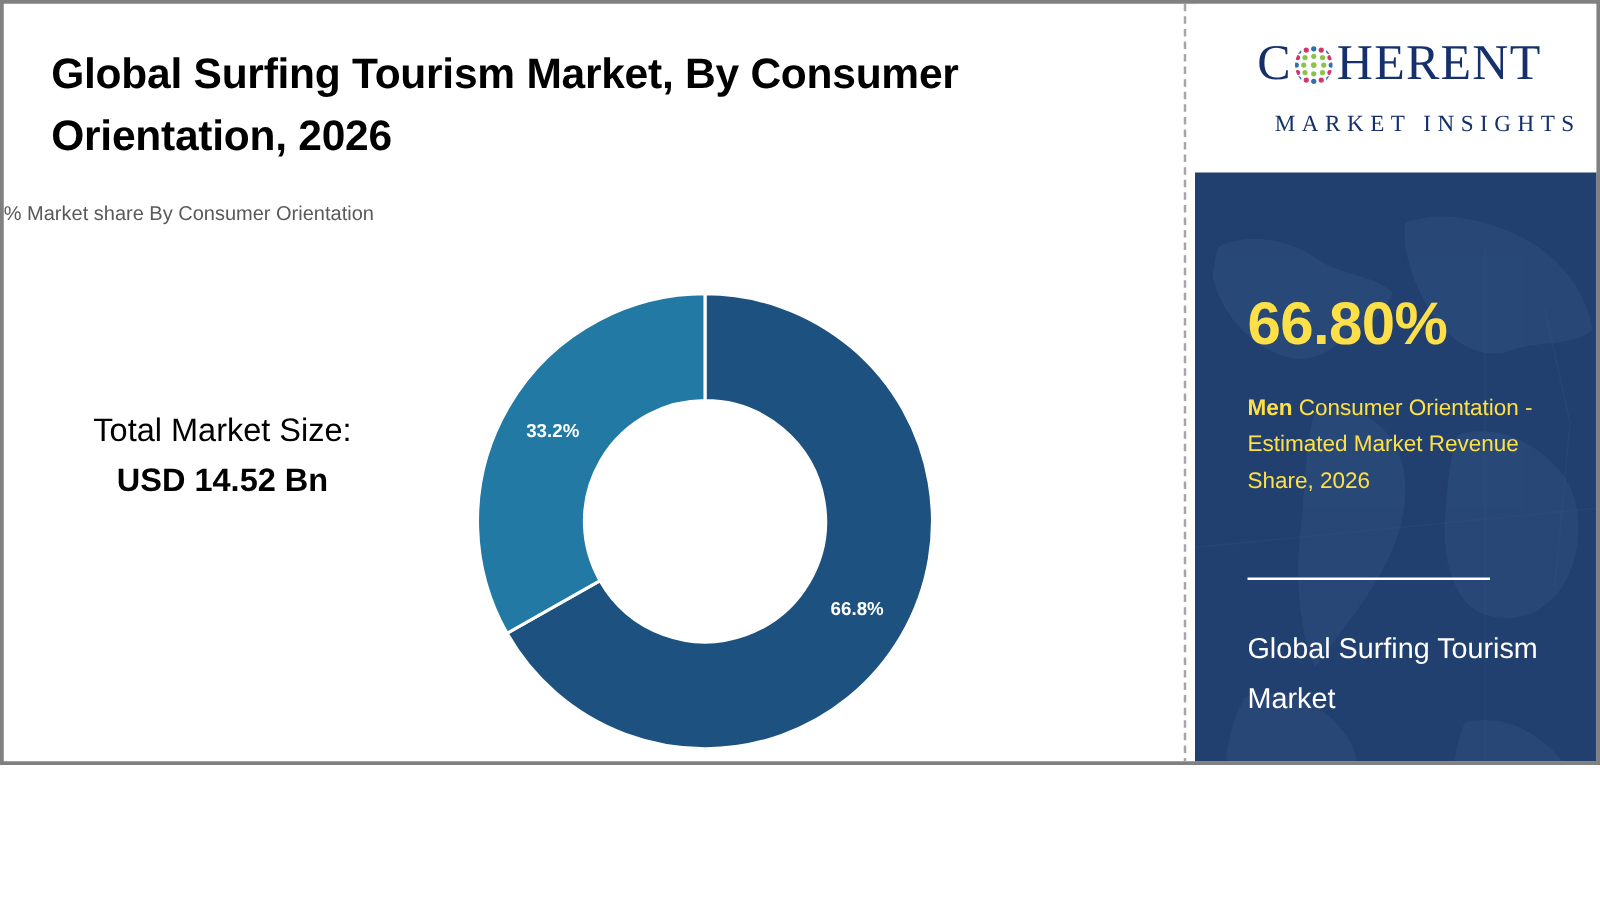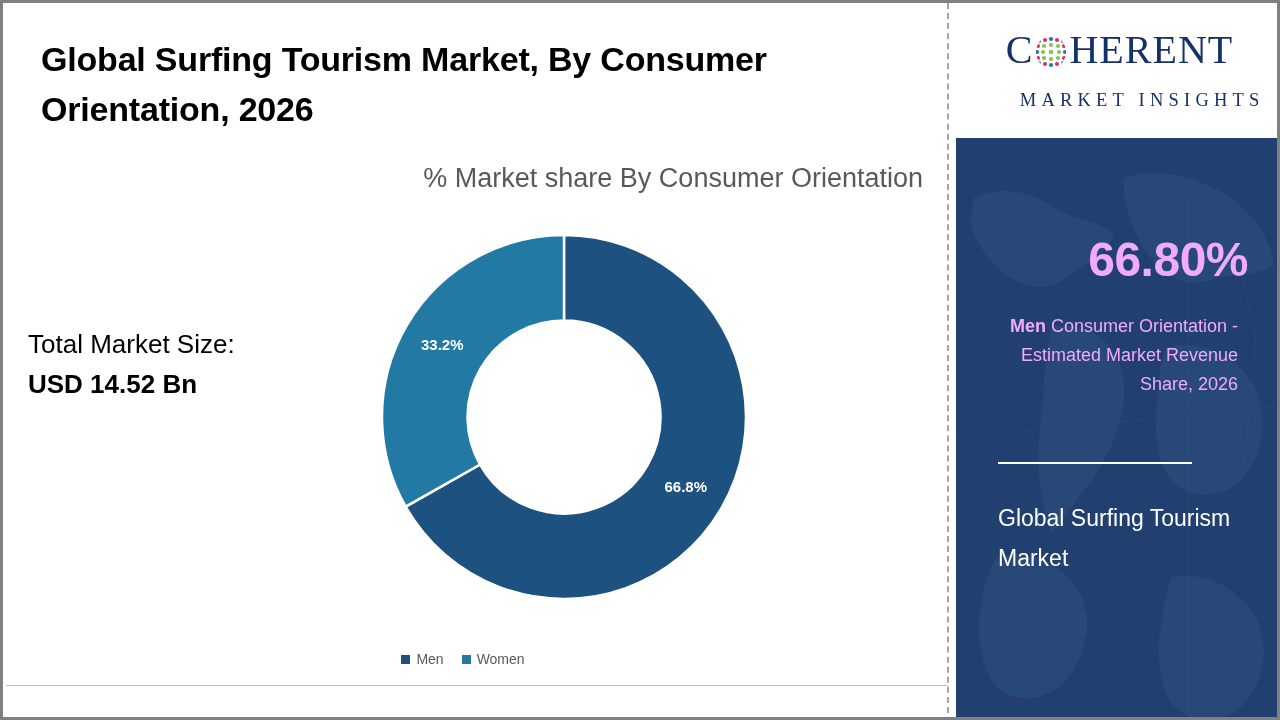--- a/index.html
+++ b/index.html
@@ -6,21 +6,21 @@
     margin: 0;
     padding: 0;
     background: #ffffff;
   }
   body {
     font-family: "Liberation Sans", sans-serif;
   }
   #infographic {
     position: relative;
     width: 1280px;
-    height: 720px;
+    height: 612px;
     background: #ffffff;
     overflow: hidden;
     box-sizing: border-box;
     border-top: 3px solid #808080;
     border-bottom: 3px solid #808080;
     border-left: 3px solid #808080;
     border-right: 3px solid #808080;
   }
 
   
@@ -40,33 +40,34 @@
     line-height: 1.48;
     color: #000000;
     letter-spacing: -0.2px;
   }
 
   .chart-subtitle {
     position: absolute;
     left: 0;
     top: 160px;
     width: 920px;
-    text-align: right;
-    font-size: 27px;
+    text-align: left;
+    font-size: 16px;
     color: #58595b;
   }
 
   .total-market {
     position: absolute;
     left: 25px;
     top: 322px;
     width: 300px;
     font-size: 26px;
     color: #000000;
     line-height: 1.52;
+    text-align: center;
   }
   .total-market .tm-value {
     font-weight: bold;
   }
 
   
   .donut-wrap {
     position: absolute;
     left: 375px;
     top: 228px;
@@ -199,22 +200,21 @@
     position: absolute;
     left: 0; top: 0;
     width: 327px; height: 585px;
     opacity: 0.22;
   }
   .panel-content {
     position: absolute;
     left: 42px;
     top: 0px;
     width: 250px;
-    color: #f0abfc;
-    text-align: right;
+    color: #fde047;
   }
   .stat-value {
     font-size: 48px;
     font-weight: bold;
     line-height: 1;
     margin-top: 98px;
     letter-spacing: -0.5px;
   }
   .stat-desc {
     font-size: 18px;

